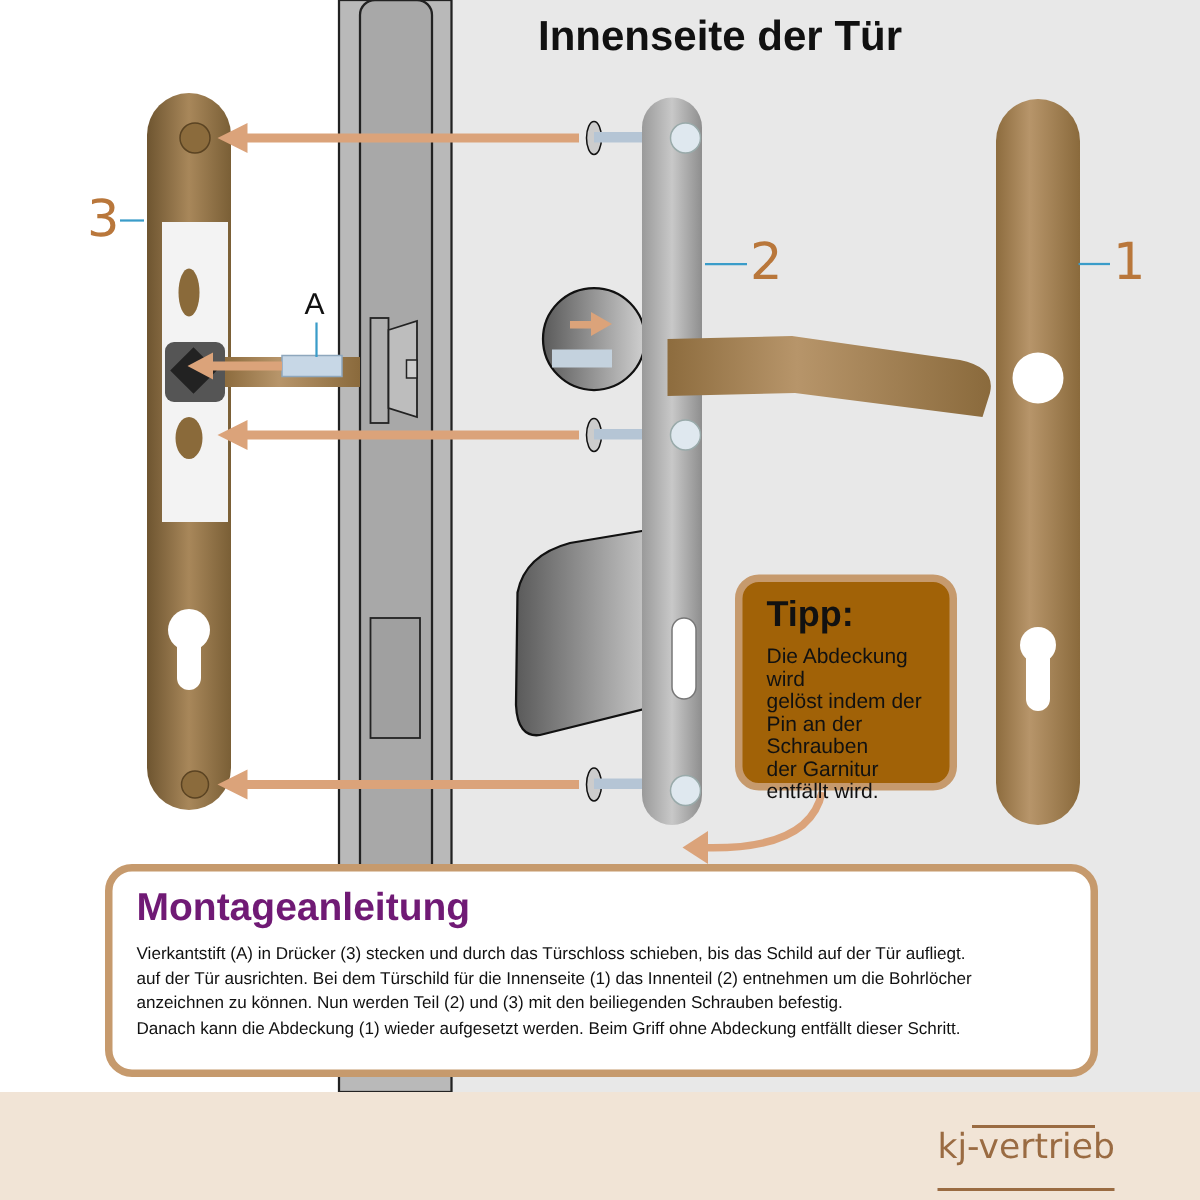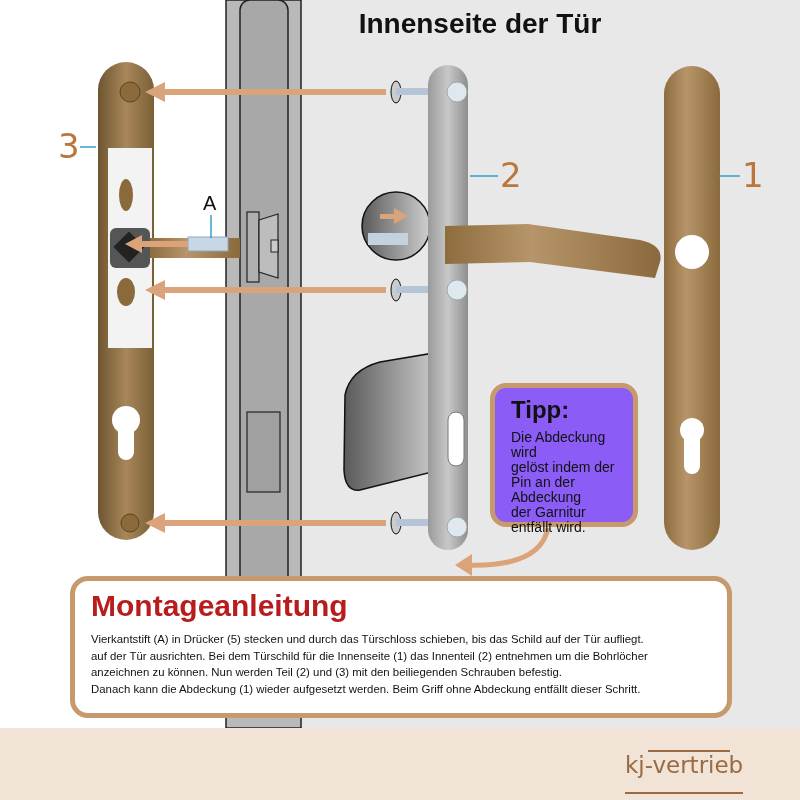--- a/index.html
+++ b/index.html
@@ -4,25 +4,25 @@
 <style>
   html,body{margin:0;padding:0;}
   body{width:800px;height:800px;position:relative;overflow:hidden;background:#ffffff;font-family:"Liberation Sans",sans-serif;}
   .abs{position:absolute;}
   #canvas{position:absolute;left:0;top:0;width:800px;height:634px;}
   .right-bg{position:absolute;left:300px;top:0;width:500px;height:728px;background:#e8e8e8;}
   .left-bg{position:absolute;left:0;top:0;width:226px;height:728px;background:#ffffff;}
   .title{position:absolute;left:300px;top:8px;width:360px;text-align:center;font-weight:bold;font-size:28px;color:#111;font-family:"Liberation Sans",sans-serif;}
   .label-num{position:absolute;font-size:34px;color:#b9773b;font-family:"DejaVu Sans",sans-serif;}
   .label-A{position:absolute;font-size:20px;color:#111;}
-  .tipp{position:absolute;left:490px;top:383px;width:148px;height:144px;background:#8b5cf6;border:5px solid #c69a6d;border-radius:16px;box-sizing:border-box;padding:8px 12px;}
+  .tipp{position:absolute;left:490px;top:383px;width:148px;height:144px;background:#a16207;border:5px solid #c69a6d;border-radius:16px;box-sizing:border-box;padding:8px 12px;}
   .tipp h3{margin:0 0 6px 4px;font-size:24px;font-weight:bold;color:#111;}
   .tipp p{margin:0 0 0 4px;font-size:14px;line-height:15px;color:#111;}
   .montage{position:absolute;left:70px;top:576px;width:662px;height:142px;background:#fff;border:5px solid #c69a6d;border-radius:18px;box-sizing:border-box;padding:8px 16px;}
-  .montage h2{margin:0 0 8px 0;font-size:30px;font-weight:bold;color:#b91c1c;}
+  .montage h2{margin:0 0 8px 0;font-size:26px;font-weight:bold;color:#701a75;}
   .montage .line{font-size:11.4px;line-height:16.5px;color:#111;white-space:nowrap;}
   .footer{position:absolute;left:0;top:728px;width:800px;height:72px;background:#f1e4d6;}
   .brand{position:absolute;left:625px;top:752px;font-size:23px;color:#9a6b42;font-family:"DejaVu Sans",sans-serif;padding-bottom:14px;border-bottom:2px solid #9a6b42;}
   .brand-top{position:absolute;left:648px;top:750px;width:82px;height:2px;background:#9a6b42;}
 </style>
 </head>
 <body>
 
 <div id="canvas">
   <div class="left-bg"></div>
@@ -138,29 +138,29 @@
   <div class="label-num" style="left:58px;top:126px">3</div>
   <div class="label-num" style="left:500px;top:155px">2</div>
   <div class="label-num" style="left:742px;top:155px">1</div>
   <div class="label-A" style="left:203px;top:192px">A</div>
 
   <div class="tipp">
     <h3>Tipp:</h3>
     <p>
       <span>Die Abdeckung wird</span><br>
       <span>gelöst indem der</span><br>
-      <span>Pin an der Abdeckung</span><br>
+      <span>Pin an der Schrauben</span><br>
       <span>der Garnitur</span><br>
       <span>entfällt wird.</span>
     </p>
   </div>
 
   <div class="montage">
     <h2>Montageanleitung</h2>
-    <div class="line">Vierkantstift (A) in Drücker (5) stecken und durch das Türschloss schieben, bis das Schild auf der Tür aufliegt.</div>
+    <div class="line">Vierkantstift (A) in Drücker (3) stecken und durch das Türschloss schieben, bis das Schild auf der Tür aufliegt.</div>
     <div class="line">auf der Tür ausrichten. Bei dem Türschild für die Innenseite (1) das Innenteil (2) entnehmen um die Bohrlöcher</div>
     <div class="line">anzeichnen zu können. Nun werden Teil (2) und (3) mit den beiliegenden Schrauben befestig.</div>
     <div class="line">Danach kann die Abdeckung (1) wieder aufgesetzt werden. Beim Griff ohne Abdeckung entfällt dieser Schritt.</div>
   </div>
 
   <div class="footer"></div>
   <div class="brand-top"></div>
   <div class="brand">kj-vertrieb</div>
 </div>
 

